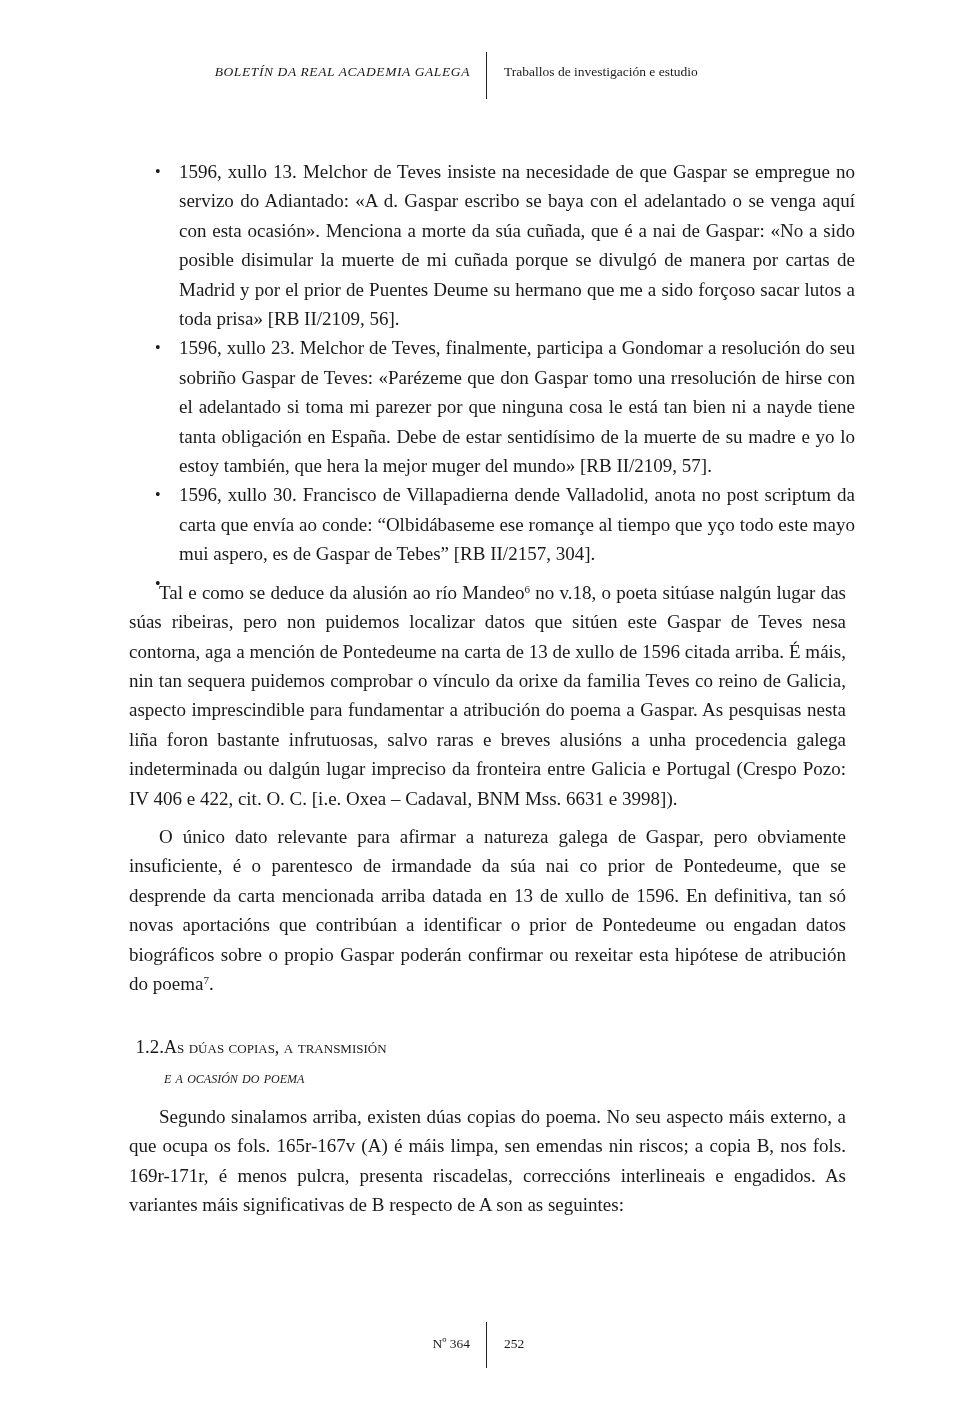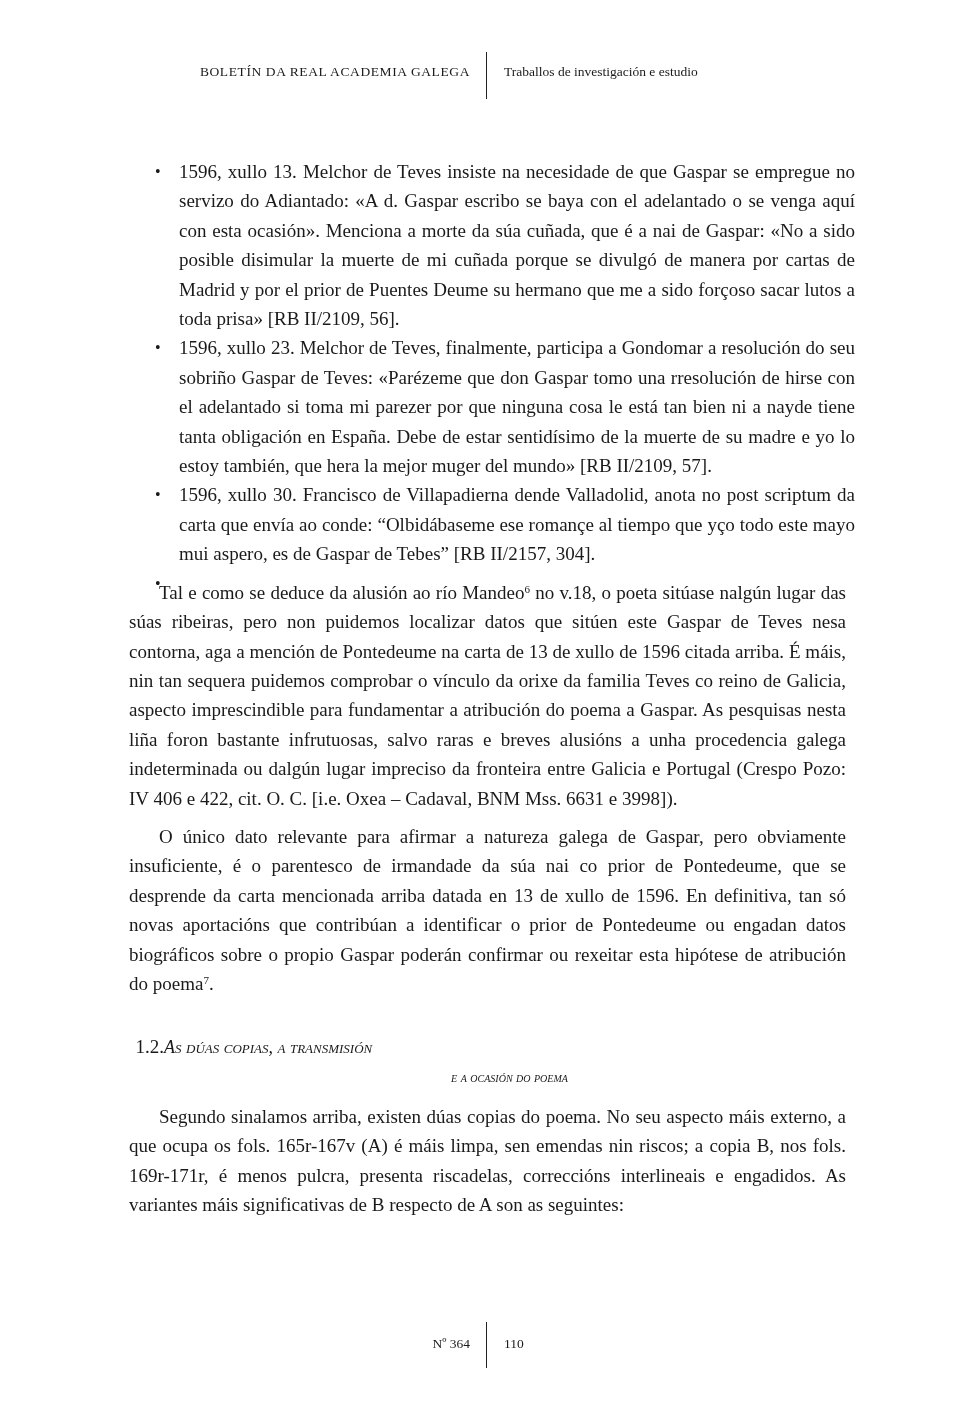--- a/index.html
+++ b/index.html
@@ -1,31 +1,31 @@
 <!DOCTYPE html>
 <html><head>
 <meta charset="utf-8">
 <style>
   html, body { margin: 0; padding: 0; background: #ffffff; }
   body { width: 975px; height: 1417px; position: relative; overflow: hidden;
          font-family: "Liberation Serif", "DejaVu Serif", serif; color: #1a1a1a; }
   .header { position: absolute; top: 52px; left: 0; width: 975px; height: 48px; }
-  .header .left { position: absolute; right: 505px; top: 12px; font-size: 13.5px; letter-spacing: 0.6px; }
+  .header .left { position: absolute; right: 505px; top: 12px; font-size: 13.5px; letter-spacing: 0.6px; font-style: italic; }
   .header .rule { position: absolute; left: 486px; top: 0; width: 1px; height: 47px; background: #222; }
   .header .right { position: absolute; left: 504px; top: 12px; font-size: 13.5px; text-align: center; }
   .content { position: absolute; left: 120px; top: 157px; width: 735px; font-size: 19px; line-height: 29.4px; }
   ul.bullets { list-style: none; margin: 0; padding: 0; }
   ul.bullets li { position: relative; padding-left: 59px; text-align: justify; }
   ul.bullets li .bullet { position: absolute; left: 35px; top: 0; font-size: 16px; }
   p.para { margin: 9px; text-indent: 30px; text-align: justify; }
   sup { font-size: 11px; line-height: 0; vertical-align: 6px; }
   .section { margin-top: 34px; }
   .section .num { display: inline-block; width: 44px; font-size: 19px; text-align: right; }
-  .section .t1 { font-style: italic; font-variant: small-caps; font-size: 18px; }
-  .section .t2 { padding-left: 44px; font-style: italic; font-variant: small-caps; font-size: 14px; line-height: 30px; text-align: center; }
+  .section .t1 { font-variant: small-caps; font-size: 18px; }
+  .section .t2 { padding-left: 44px; font-style: italic; font-variant: small-caps; font-size: 17px; line-height: 30px; }
   .footer { position: absolute; top: 1322px; left: 0; width: 975px; height: 48px; }
   .footer .left { position: absolute; right: 505px; top: 14px; font-size: 13.5px; }
   .footer .rule { position: absolute; left: 486px; top: 0; width: 1px; height: 46px; background: #222; }
   .footer .right { position: absolute; left: 504px; top: 14px; font-size: 13.5px; }
 </style>
 </head>
 <body>
 
 <div class="header">
   <span class="left">BOLETÍN DA REAL ACADEMIA GALEGA</span>
@@ -60,14 +60,14 @@
     <div><span class="num">1.2.</span><span class="t1">As dúas copias, a transmisión</span></div>
     <div class="t2">e a ocasión do poema</div>
   </div>
 
   <p class="para">Segundo sinalamos arriba, existen dúas copias do poema. No seu aspecto máis externo, a que ocupa os fols. 165r-167v (A) é máis limpa, sen emendas nin riscos; a copia B, nos fols. 169r-171r, é menos pulcra, presenta riscadelas, correccións interlineais e engadidos. As variantes máis significativas de B respecto de A son as seguintes:</p>
 </div>
 
 <div class="footer">
   <span class="left">Nº 364</span>
   <span class="rule"></span>
-  <span class="right">110</span>
+  <span class="right">252</span>
 </div>
 
 </body></html>

